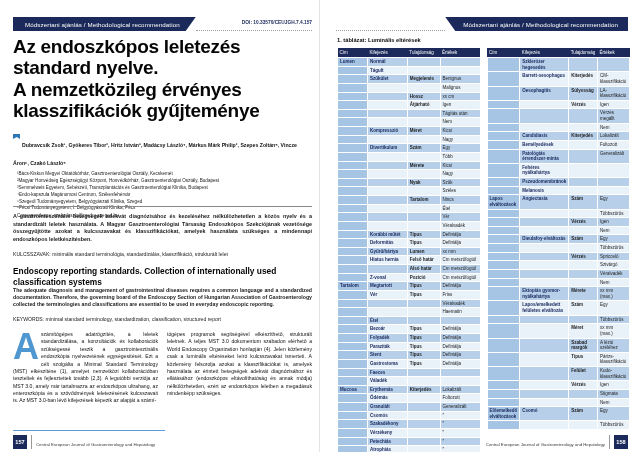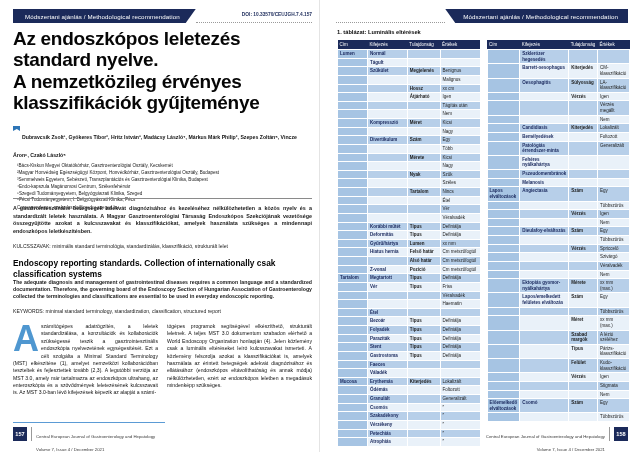--- a/index.html
+++ b/index.html
@@ -2,21 +2,21 @@
 <html><head>
 <meta charset="utf-8">
 <style>
   * { margin:0; padding:0; box-sizing:border-box; }
   html,body { width:640px; height:452px; background:#fafafa; overflow:hidden;
               font-family:"Liberation Sans", sans-serif; }
   .spread { position:relative; width:640px; height:452px; background:#ffffff; }
   .spine  { position:absolute; left:319px; top:0; width:1px; height:452px; background:#e4e4e4; }
 
   
-  .page { position:absolute; top:0; height:320px; }
+  .page { position:absolute; top:8px; height:320px; }
   .page-left  { left:0;  width:320px; }
   .page-right { left:320px; width:320px; }
 
   .hdr { position:absolute; top:9px; height:14px; display:flex; align-items:stretch; }
   .page-left  .hdr { left:13px; right:8px; }
   .page-right .hdr { left:16px; right:12px; }
   .hdr-bar { background:#1b2a5a; color:#fff; font-size:6.2px; letter-spacing:0.1px;
              display:flex; align-items:center; white-space:nowrap; }
   .hdr-bar.slant-right { padding:0 16px 0 12px;
       clip-path:polygon(0 0, 100% 0, calc(100% - 10px) 100%, 0 100%); }
@@ -112,21 +112,21 @@
 ⁵Szegedi Tudományegyetem, Belgyógyászati Klinika, Szeged
 ⁶Pécsi Tudományegyetem, I. Belgyógyászati Klinika, Pécs</div>
       <div class="corresp">Correspondence: czako.laszlo@med.u-szeged.hu</div>
     </div>
 
     <div class="abstract-rule"></div>
 
     <p class="abst-hu">A gasztrointesztinális betegségek adekvát diagnózisához és kezeléséhez nélkülözhetetlen a közös nyelv és a standardizált leletek használata. A Magyar Gasztroenterológiai Társaság Endoszkópos Szekciójának vezetősége összegyűjtötte azokat a kulcsszavakat és klasszifikációkat, amelyek használata szükséges a mindennapi endoszkópos leletkészítésben.</p>
     <p class="kw-hu">KULCSSZAVAK: minimális standard terminológia, standardizálás, klasszifikáció, strukturált lelet</p>
 
-    <h2 class="title-en">Endoscopy reporting standards. Collection of internationally csak classification systems</h2>
+    <h2 class="title-en">Endoscopy reporting standards. Collection of internationally used classification systems</h2>
     <p class="abst-en">The adequate diagnosis and management of gastrointestinal diseases requires a common language and a standardized documentation. Therefore, the governing board of the Endoscopy Section of Hungarian Association of Gastroenterology collected the terminologies and classifications are essential to be used in everyday endoscopic reporting.</p>
     <p class="kw-en">KEYWORDS: minimal standard terminology, standardization, classification, structured report</p>
 
     <div class="cols">
       <div class="col">
         <span class="dropcap">A</span><span> számítógépes adatrögzítés, a leletek standardizálása, a konzultációk és kollaborációk szükségessé teszik a gasztrointesztinális endoszkópia nyelvezetének egységesítését. Ezt a célt szolgálta a Minimal Standard Terminology (MST) elkészítése (1), amelyet nemzetközi kollaborációban teszteltek és fejlesztettek tovább (2,3). A legutóbbi verziója az MST 3.0, amely már tartalmazza az endoszkópos ultrahang, az enteroszkópia és a szövődmények leletezésének kulcsszavait is. Az MST 3.0-ban lévő kifejezések képezik az alapját a számí-</span>
       </div>
       <div class="col">
         <span>tógépes programok segítségével elkészíthető, strukturált leletnek. A teljes MST 3.0 dokumentum szabadon elérhető a World Endoscopy Organization honlapján (4). Jelen közlemény csak a luminális eltéréseket leíró kulcsszavakat ismerteti. A közlemény felsorolja azokat a klasszifikációkat is, amelyek használata az érintett betegségek adekvát diagnózisához és ellátásához (endoszkópos eltávolíthatóság és annak módja) nélkülözhetetlen, ezért az endoszkópos leletben a megadásuk mindenképp szükséges.</span>
       </div>

